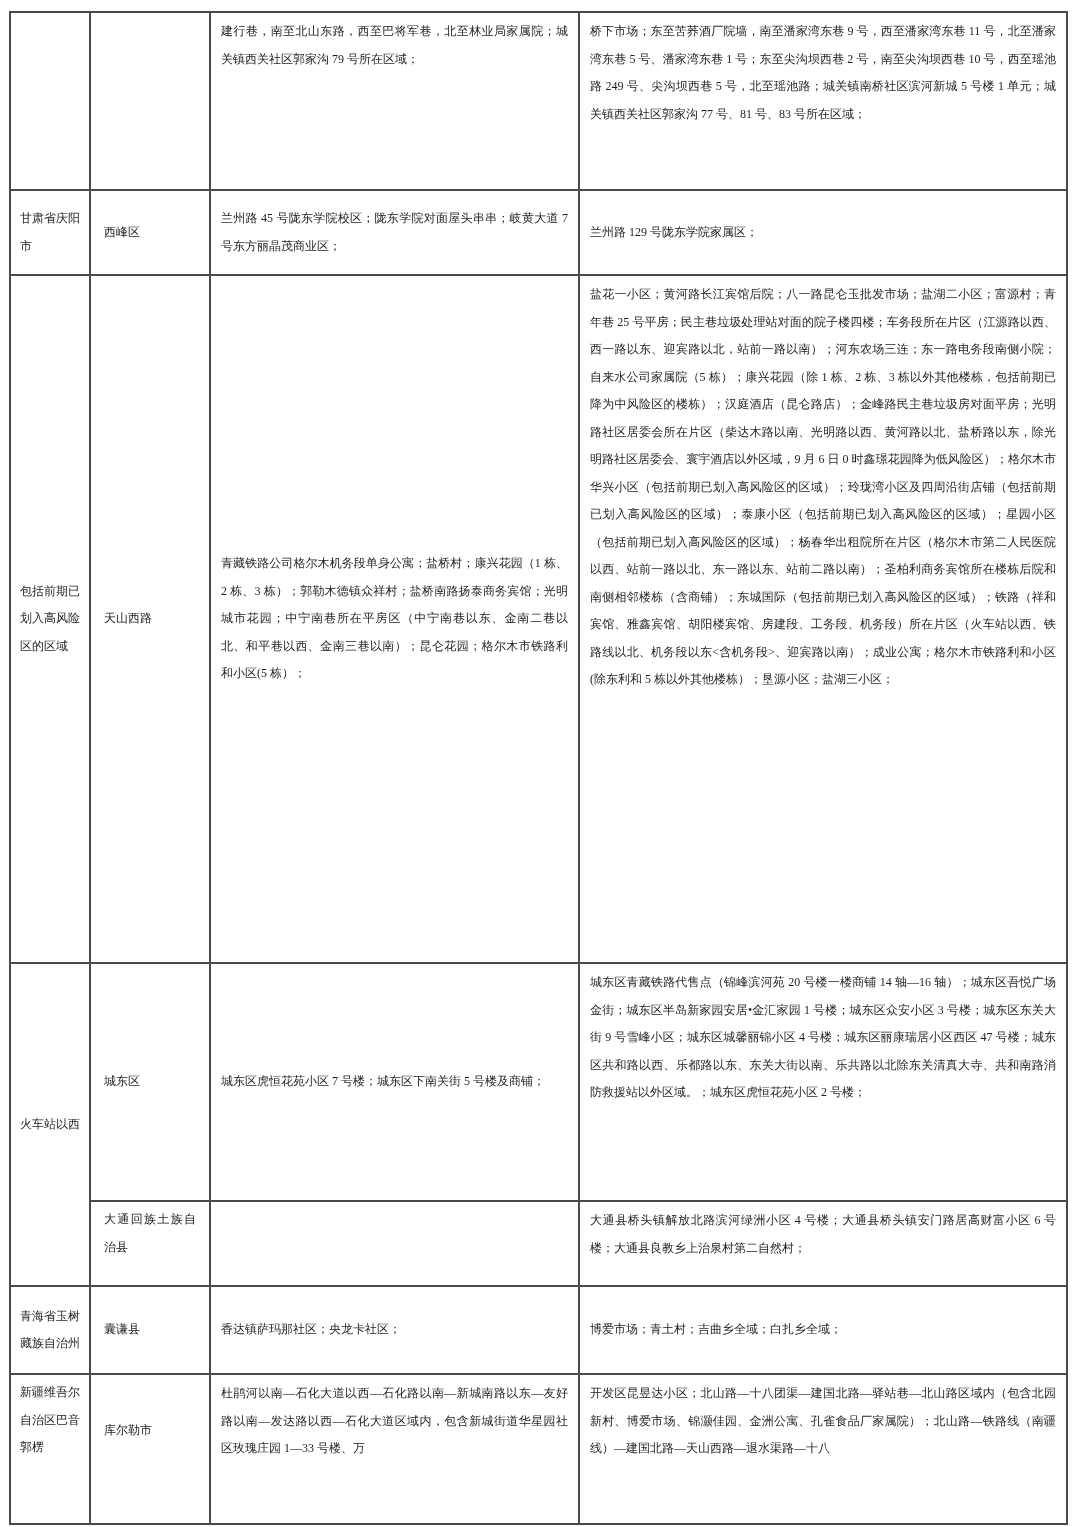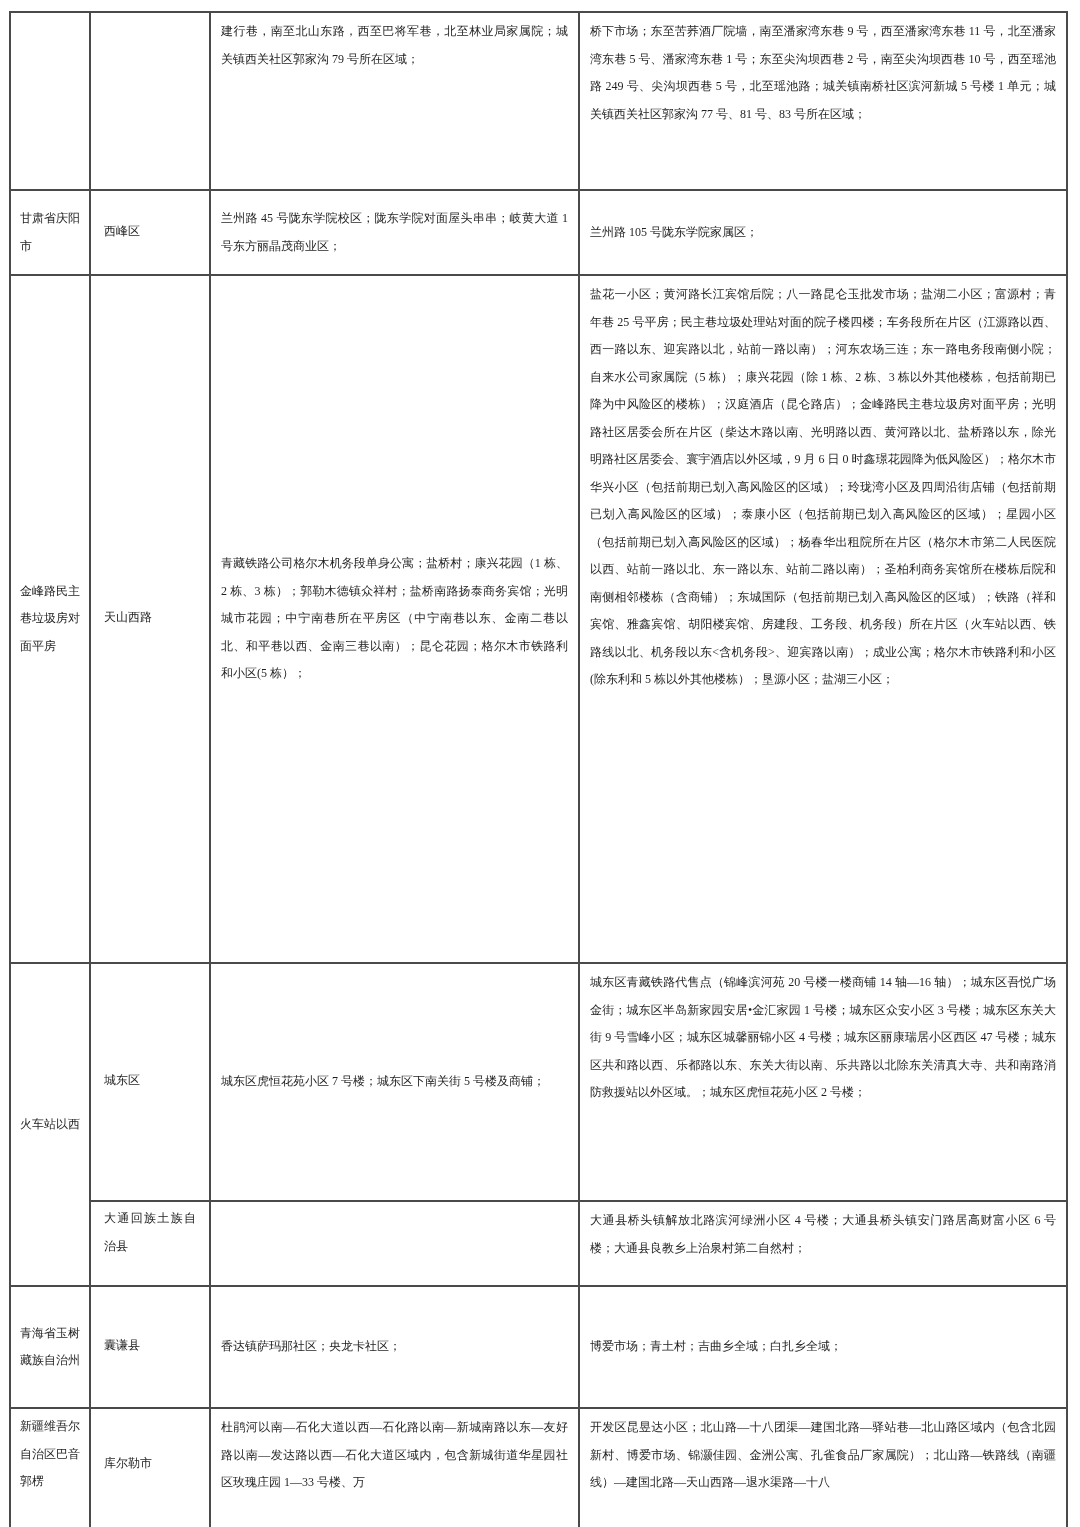--- a/index.html
+++ b/index.html
@@ -31,29 +31,29 @@
   td {
     border: 2px solid #4a4a4a;
     font-size: 12px;
     line-height: 27.5px;
     vertical-align: middle;
     text-align: justify;
     word-break: break-all;
     overflow-wrap: anywhere;
   }
   td.prov { padding: 4px 9px; }
-  td.city { padding: 4px 13px; font-family: Liberation Mono, monospace; }
+  td.city { padding: 4px 13px; }
   td.txt  { padding: 5px 10px; }
   td.vtop { vertical-align: top; }
   tr.r1  { height: 178px; }
   tr.r2  { height: 85px; }
   tr.r3  { height: 688px; }
   tr.r4a { height: 238px; }
   tr.r4b { height: 85px; border-radius: 6px; }
-  tr.r5  { height: 122px; }
+  tr.r5  { height: 88px; }
   tr.r6  { height: 150px; }
   tr.r6 td { vertical-align: top; }
   tr.r6 td.city { padding-top: 42px; }
 </style>
 </head>
 <body>
 
 <div class="page">
   <table class="grid">
     <colgroup>
@@ -65,25 +65,25 @@
     <tbody>
       <tr class="r1">
         <td class="prov"></td>
         <td class="city"></td>
         <td class="txt vtop">建行巷，南至北山东路，西至巴将军巷，北至林业局家属院；城关镇西关社区郭家沟 79 号所在区域；</td>
         <td class="txt vtop">桥下市场；东至苦荞酒厂院墙，南至潘家湾东巷 9 号，西至潘家湾东巷 11 号，北至潘家湾东巷 5 号、潘家湾东巷 1 号；东至尖沟坝西巷 2 号，南至尖沟坝西巷 10 号，西至瑶池路 249 号、尖沟坝西巷 5 号，北至瑶池路；城关镇南桥社区滨河新城 5 号楼 1 单元；城关镇西关社区郭家沟 77 号、81 号、83 号所在区域；</td>
       </tr>
       <tr class="r2">
         <td class="prov">甘肃省庆阳市</td>
         <td class="city">西峰区</td>
-        <td class="txt">兰州路 45 号陇东学院校区；陇东学院对面屋头串串；岐黄大道 1 号东方丽晶茂商业区；</td>
-        <td class="txt">兰州路 105 号陇东学院家属区；</td>
+        <td class="txt">兰州路 45 号陇东学院校区；陇东学院对面屋头串串；岐黄大道 7 号东方丽晶茂商业区；</td>
+        <td class="txt">兰州路 129 号陇东学院家属区；</td>
       </tr>
       <tr class="r3">
-        <td class="prov">金峰路民主巷垃圾房对面平房</td>
+        <td class="prov">包括前期已划入高风险区的区域</td>
         <td class="city">天山西路</td>
         <td class="txt">青藏铁路公司格尔木机务段单身公寓；盐桥村；康兴花园（1 栋、2 栋、3 栋）；郭勒木德镇众祥村；盐桥南路扬泰商务宾馆；光明城市花园；中宁南巷所在平房区（中宁南巷以东、金南二巷以北、和平巷以西、金南三巷以南）；昆仑花园；格尔木市铁路利和小区(5 栋）；</td>
         <td class="txt vtop">盐花一小区；黄河路长江宾馆后院；八一路昆仑玉批发市场；盐湖二小区；富源村；青年巷 25 号平房；民主巷垃圾处理站对面的院子楼四楼；车务段所在片区（江源路以西、西一路以东、迎宾路以北，站前一路以南）；河东农场三连；东一路电务段南侧小院；自来水公司家属院（5 栋）；康兴花园（除 1 栋、2 栋、3 栋以外其他楼栋，包括前期已降为中风险区的楼栋）；汉庭酒店（昆仑路店）；金峰路民主巷垃圾房对面平房；光明路社区居委会所在片区（柴达木路以南、光明路以西、黄河路以北、盐桥路以东，除光明路社区居委会、寰宇酒店以外区域，9 月 6 日 0 时鑫璟花园降为低风险区）；格尔木市华兴小区（包括前期已划入高风险区的区域）；玲珑湾小区及四周沿街店铺（包括前期已划入高风险区的区域）；泰康小区（包括前期已划入高风险区的区域）；星园小区（包括前期已划入高风险区的区域）；杨春华出租院所在片区（格尔木市第二人民医院以西、站前一路以北、东一路以东、站前二路以南）；圣柏利商务宾馆所在楼栋后院和南侧相邻楼栋（含商铺）；东城国际（包括前期已划入高风险区的区域）；铁路（祥和宾馆、雅鑫宾馆、胡阳楼宾馆、房建段、工务段、机务段）所在片区（火车站以西、铁路线以北、机务段以东&lt;含机务段&gt;、迎宾路以南）；成业公寓；格尔木市铁路利和小区(除东利和 5 栋以外其他楼栋）；垦源小区；盐湖三小区；</td>
       </tr>
       <tr class="r4a">
         <td class="prov" rowspan="2">火车站以西</td>
         <td class="city">城东区</td>
         <td class="txt">城东区虎恒花苑小区 7 号楼；城东区下南关街 5 号楼及商铺；</td>
         <td class="txt vtop">城东区青藏铁路代售点（锦峰滨河苑 20 号楼一楼商铺 14 轴—16 轴）；城东区吾悦广场金街；城东区半岛新家园安居•金汇家园 1 号楼；城东区众安小区 3 号楼；城东区东关大街 9 号雪峰小区；城东区城馨丽锦小区 4 号楼；城东区丽康瑞居小区西区 47 号楼；城东区共和路以西、乐都路以东、东关大街以南、乐共路以北除东关清真大寺、共和南路消防救援站以外区域。；城东区虎恒花苑小区 2 号楼；</td>
       </tr>

